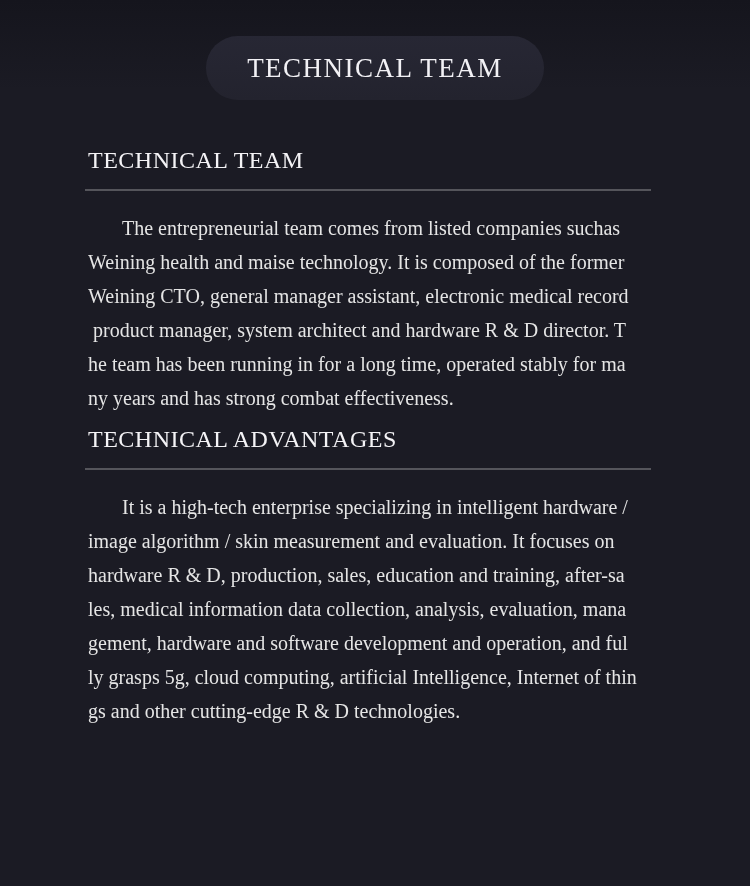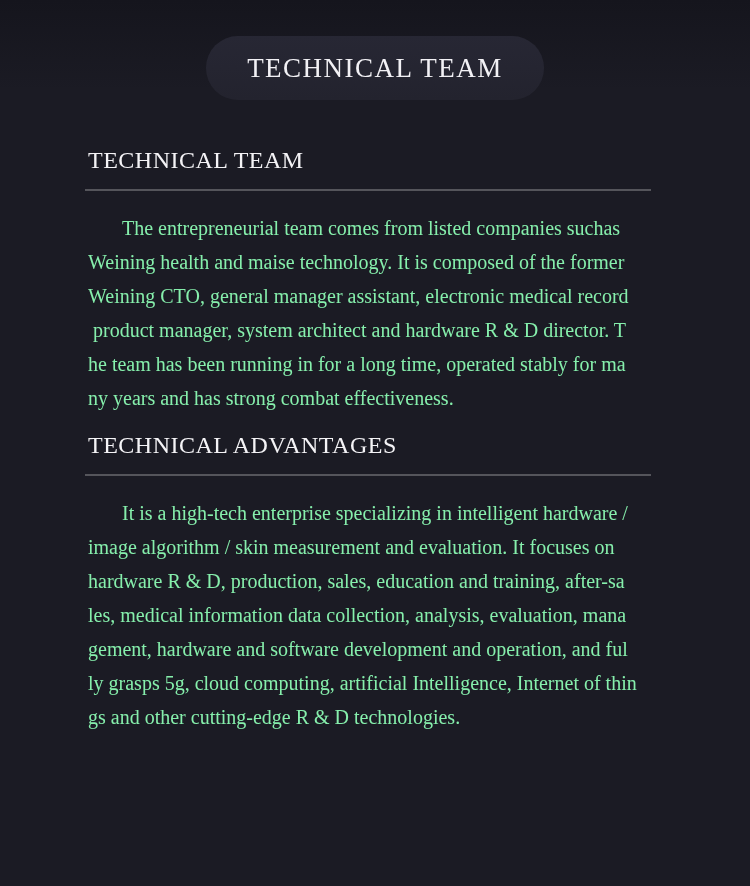--- a/index.html
+++ b/index.html
@@ -36,34 +36,34 @@
   }
   .section-title {
     margin-top: 46px;
     font-size: 24px;
     font-weight: normal;
     letter-spacing: 0.5px;
     line-height: 1.2;
     color: #f4f3f6;
     white-space: nowrap;
   }
-  .section-title.second { margin-top: 16px; font-family: Liberation Serif, serif; }
+  .section-title.second { margin-top: 10px; font-family: Liberation Serif, serif; }
   .divider {
     margin-top: 14px;
     margin-left: -3px;
     width: 566px;
     height: 2px;
     background: #55555b;
     border: none;
   }
   .para {
     margin-top: 20px;
     font-size: 20px;
     line-height: 34px;
-    color: #86efac;
+    color: #e5e5e5;
     white-space: pre;
     text-indent: 34px;
   }
   .para + .para { margin-top: 0; }
 </style>
 </head>
 <body>
 
 <div class="title-pill">
   <span class="title-pill-text">TECHNICAL TEAM</span>

